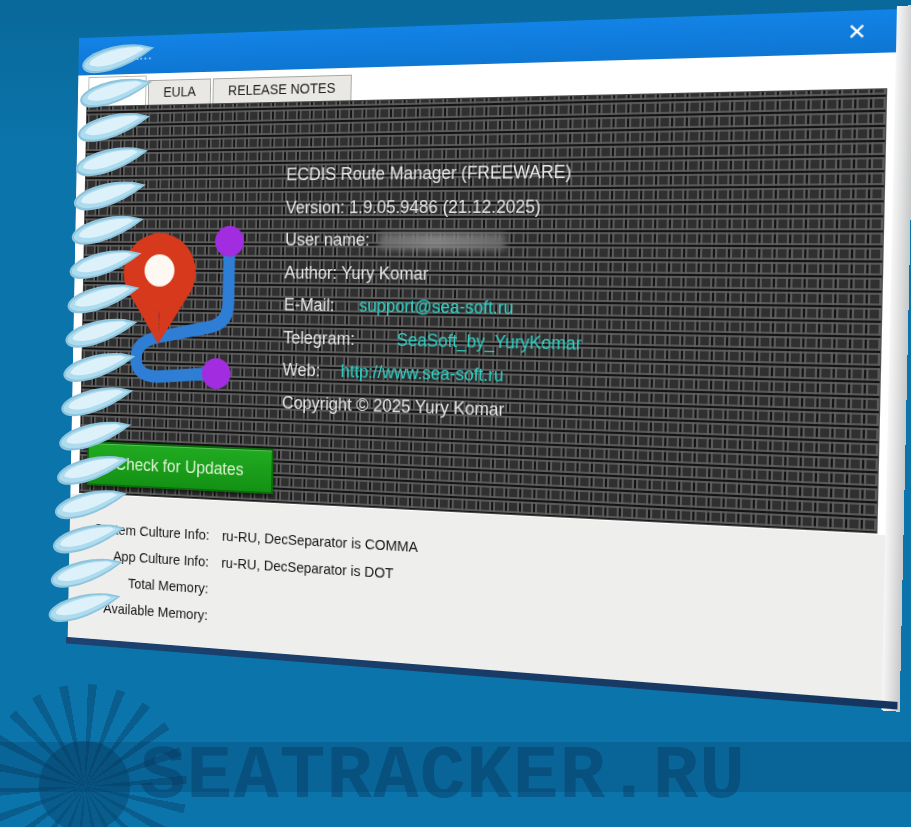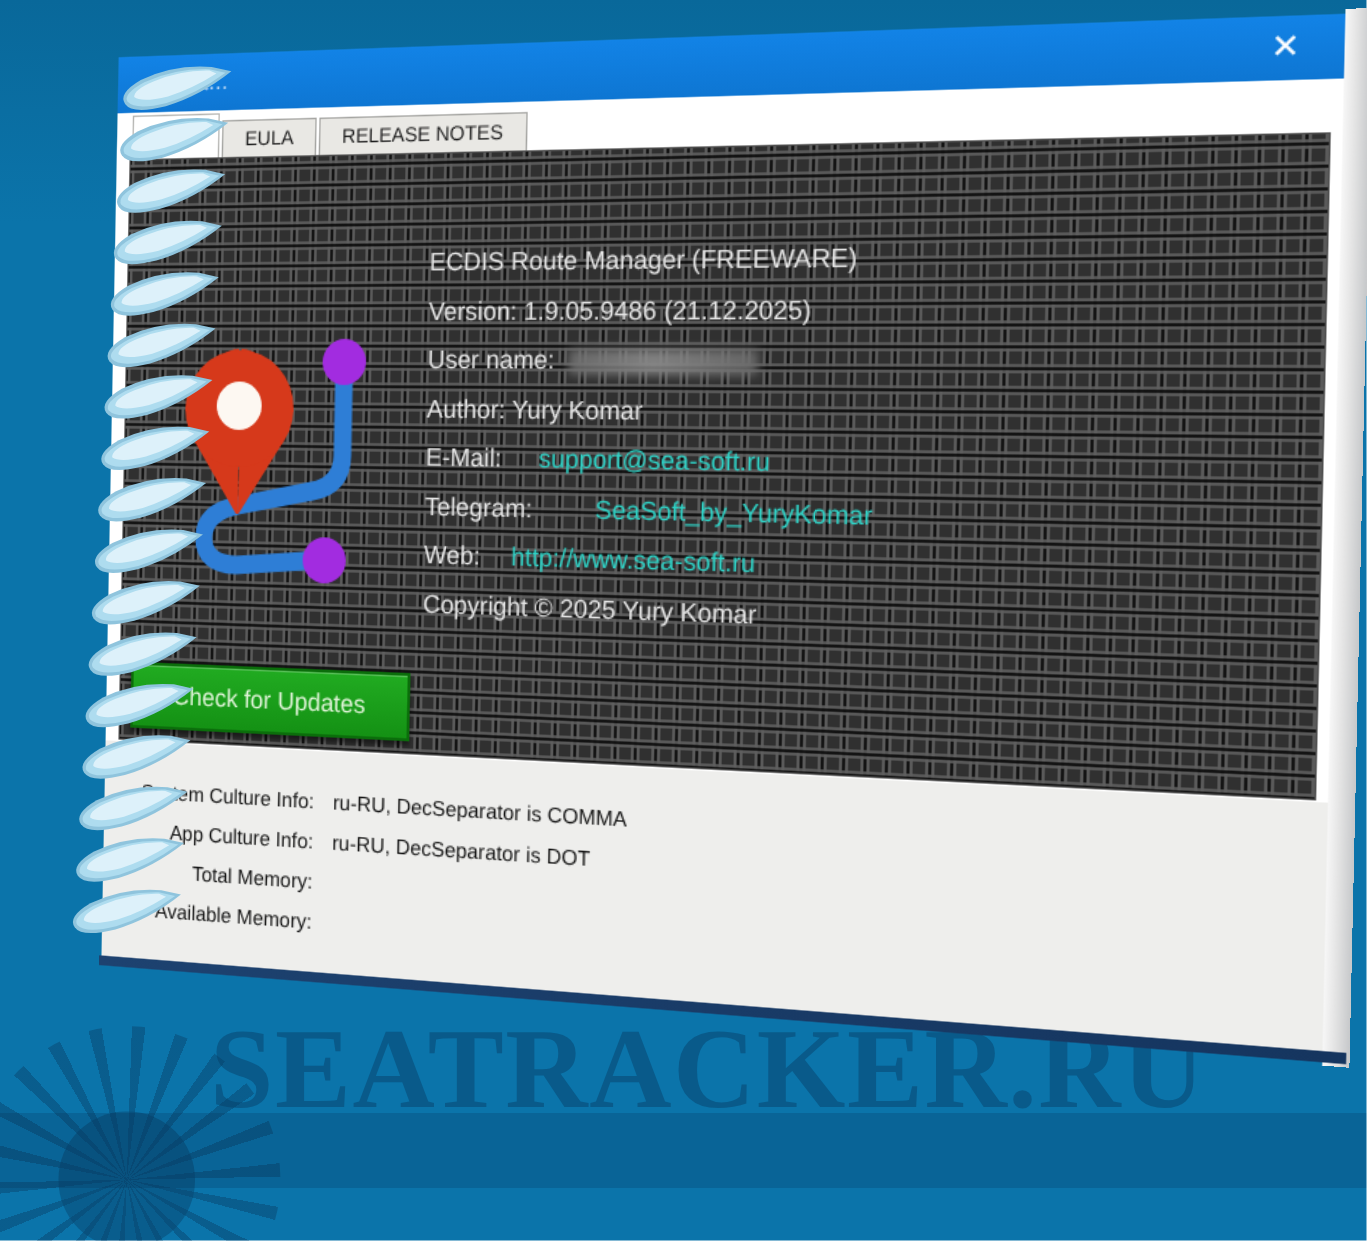--- a/index.html
+++ b/index.html
@@ -11,22 +11,22 @@
   
   .wm-sun{
     position:absolute;left:-18px;top:684px;width:205px;height:205px;border-radius:50%;
     background:repeating-conic-gradient(from 2deg,rgba(8,70,112,.5) 0deg 5deg,rgba(8,70,112,0) 5deg 16.36deg);
   }
   .wm-sun::after{
     content:"";position:absolute;left:28%;top:28%;width:44%;height:44%;border-radius:50%;
     background:rgba(8,70,112,.5);
   }
   .wm-text{
-    position:absolute;left:140px;top:670px;
-    font-family:Liberation Serif, serif;font-weight:bold;font-size:76px;letter-spacing:1px;
+    position:absolute;left:140px;top:734px;
+    font-family:Liberation Mono, monospace;font-weight:bold;font-size:76px;letter-spacing:1px;
     color:rgba(7,60,100,.45);white-space:nowrap;
   }
   .wm-band{
     position:absolute;left:0;right:0;top:742px;height:50px;
     background:rgba(4,42,74,.20);
   }
   
   .sheet{
     position:absolute;left:37px;top:25px;width:830px;height:642px;
     background:#ffffff;

